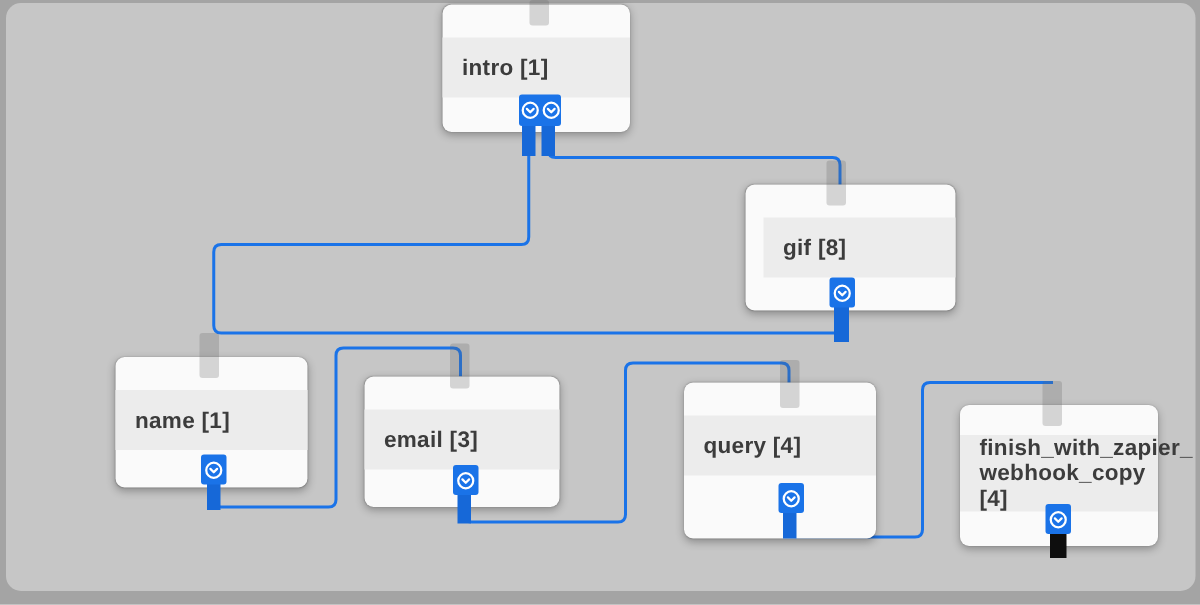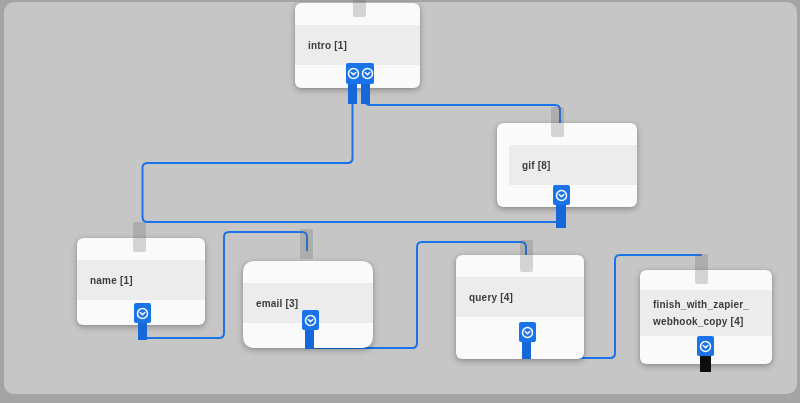--- a/index.html
+++ b/index.html
@@ -7,21 +7,21 @@
   .stage{position:relative;width:800px;height:403px;background:#a4a4a4;overflow:hidden;}
   .canvas-bg{position:absolute;left:4px;top:2px;width:793px;height:392px;background:#c6c6c6;border-radius:10px;}
   .wires{position:absolute;left:0;top:0;z-index:1;}
   .wire{stroke:#1a73e8;stroke-width:2;fill:none;}
   .tab{position:absolute;z-index:3;width:13px;background:rgba(100,100,100,0.25);border-radius:2px;}
   .node{position:absolute;z-index:2;background:#fafafa;border-radius:6px;
         box-shadow:0 2px 6px rgba(0,0,0,0.30),0 0 1px rgba(0,0,0,0.25);}
   .n-top{height:22px;border-radius:6px 6px 0 0;}
   .n-band{background:#ececec;min-height:40px;display:flex;flex-direction:column;justify-content:center;
           padding-left:13px;padding-right:6px;}
-  .n-band .line{display:block;font-size:10px;font-weight:700;color:#3c3c3c;line-height:17px;letter-spacing:0.2px;}
+  .n-band .line{display:block;font-size:15px;font-weight:700;color:#3c3c3c;line-height:17px;letter-spacing:0.2px;}
   .stub{position:absolute;z-index:4;background:#1668d8;}
   .stub.dark{background:#0e0e0e;}
   .badge{position:absolute;z-index:5;background:#1a73e8;border-radius:2px;display:flex;align-items:center;justify-content:center;gap:1px;}
   .port-icon{width:13px;height:13px;display:block;}
 </style>
 </head>
 <body>
 
 <div class="stage">
   <div class="canvas-bg"></div>
@@ -51,21 +51,21 @@
   </div>
 
   <div class="node" style="left:77px;top:238px;width:128px;height:87px;">
     <div class="n-top"></div>
     <div class="n-band">
       <span class="line">name [1]</span>
       <span class="line"></span>
     </div>
   </div>
 
-  <div class="node" style="left:243px;top:261px;width:130px;height:87px;border-radius:10px;">
+  <div class="node" style="left:243px;top:251px;width:130px;height:87px;">
     <div class="n-top"></div>
     <div class="n-band">
       <span class="line">email [3]</span>
       <span class="line"></span>
     </div>
   </div>
 
   <div class="node" style="left:456px;top:255px;width:128px;height:104px;">
     <div class="n-top"></div>
     <div class="n-band">

